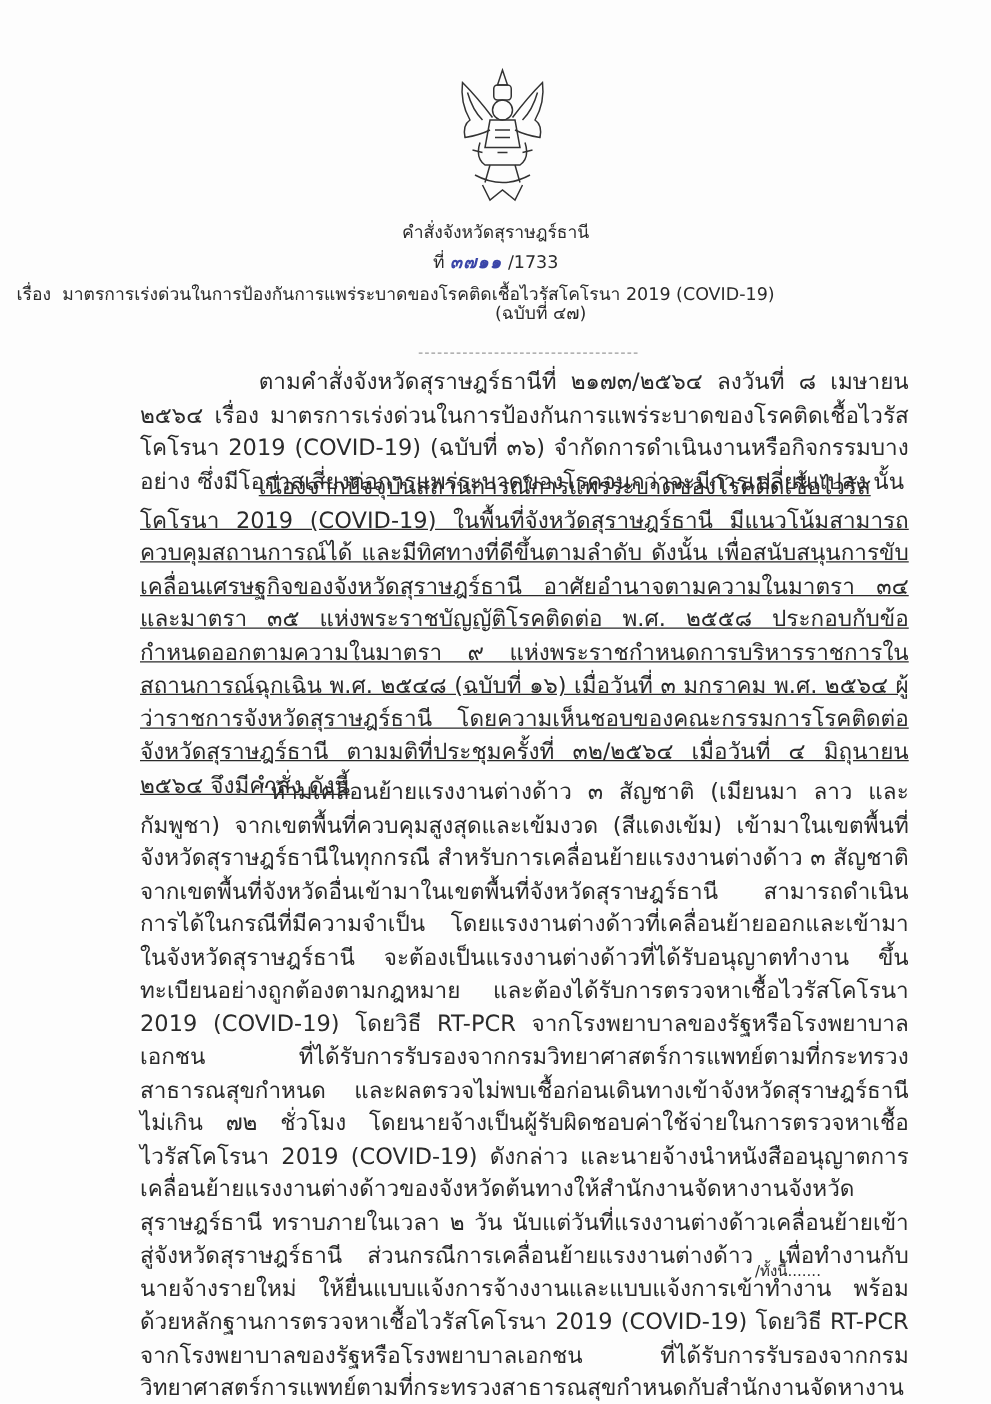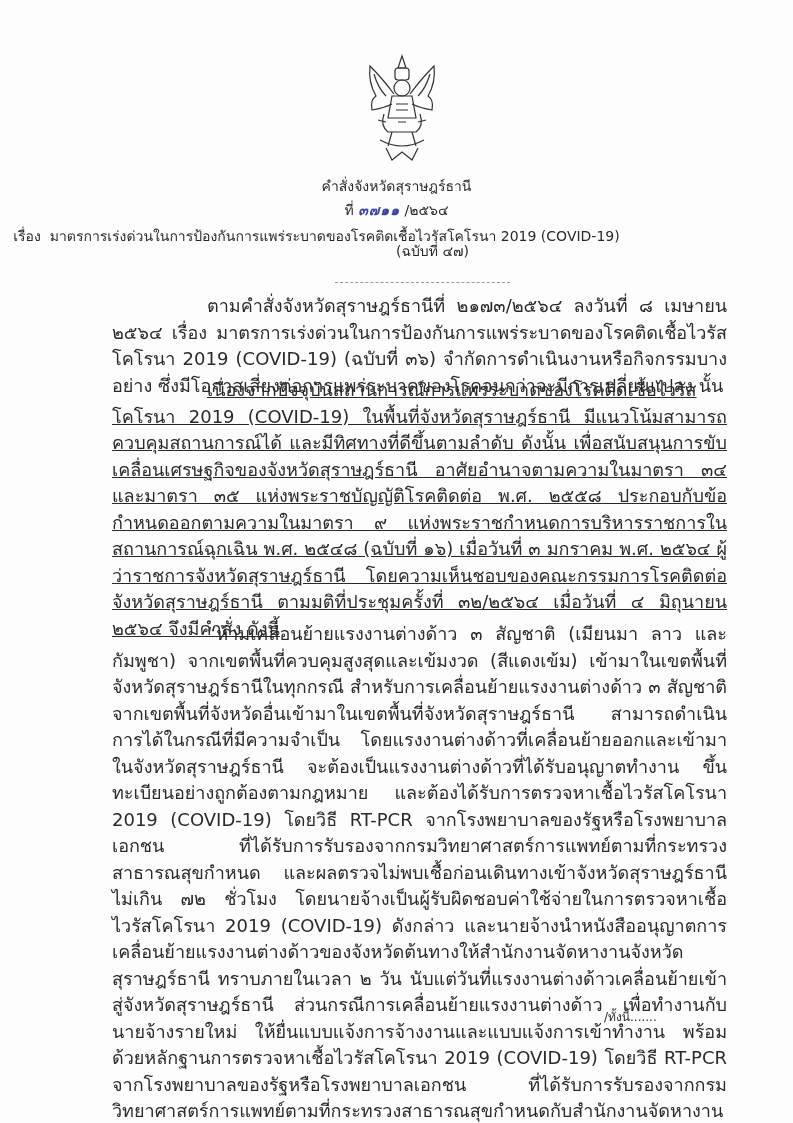--- a/index.html
+++ b/index.html
@@ -51,21 +51,21 @@
       <path d="M34 56 L46 56 M34 62 L46 62 M36 74 L44 74"></path>
       <path d="M16 72 L24 74 M64 72 L56 74"></path>
     </g>
   </svg>
 
   <div class="center-line title">คำสั่งจังหวัดสุราษฎร์ธานี</div>
 
   <div class="center-line order-no">
     <span>ที่</span>
     <span class="hand">๓๗๑๑</span>
-    <span>/๒๕๖๔</span>
+    <span>/1733</span>
   </div>
 
   <div class="center-line subject">
     <span>เรื่อง</span>&nbsp;
     <span>มาตรการเร่งด่วนในการป้องกันการแพร่ระบาดของโรคติดเชื้อไวรัสโคโรนา 2019 (COVID-19)</span>
   </div>
 
   <div class="center-line edition">(ฉบับที่ ๔๗)</div>
 
   <div class="divider"></div>

